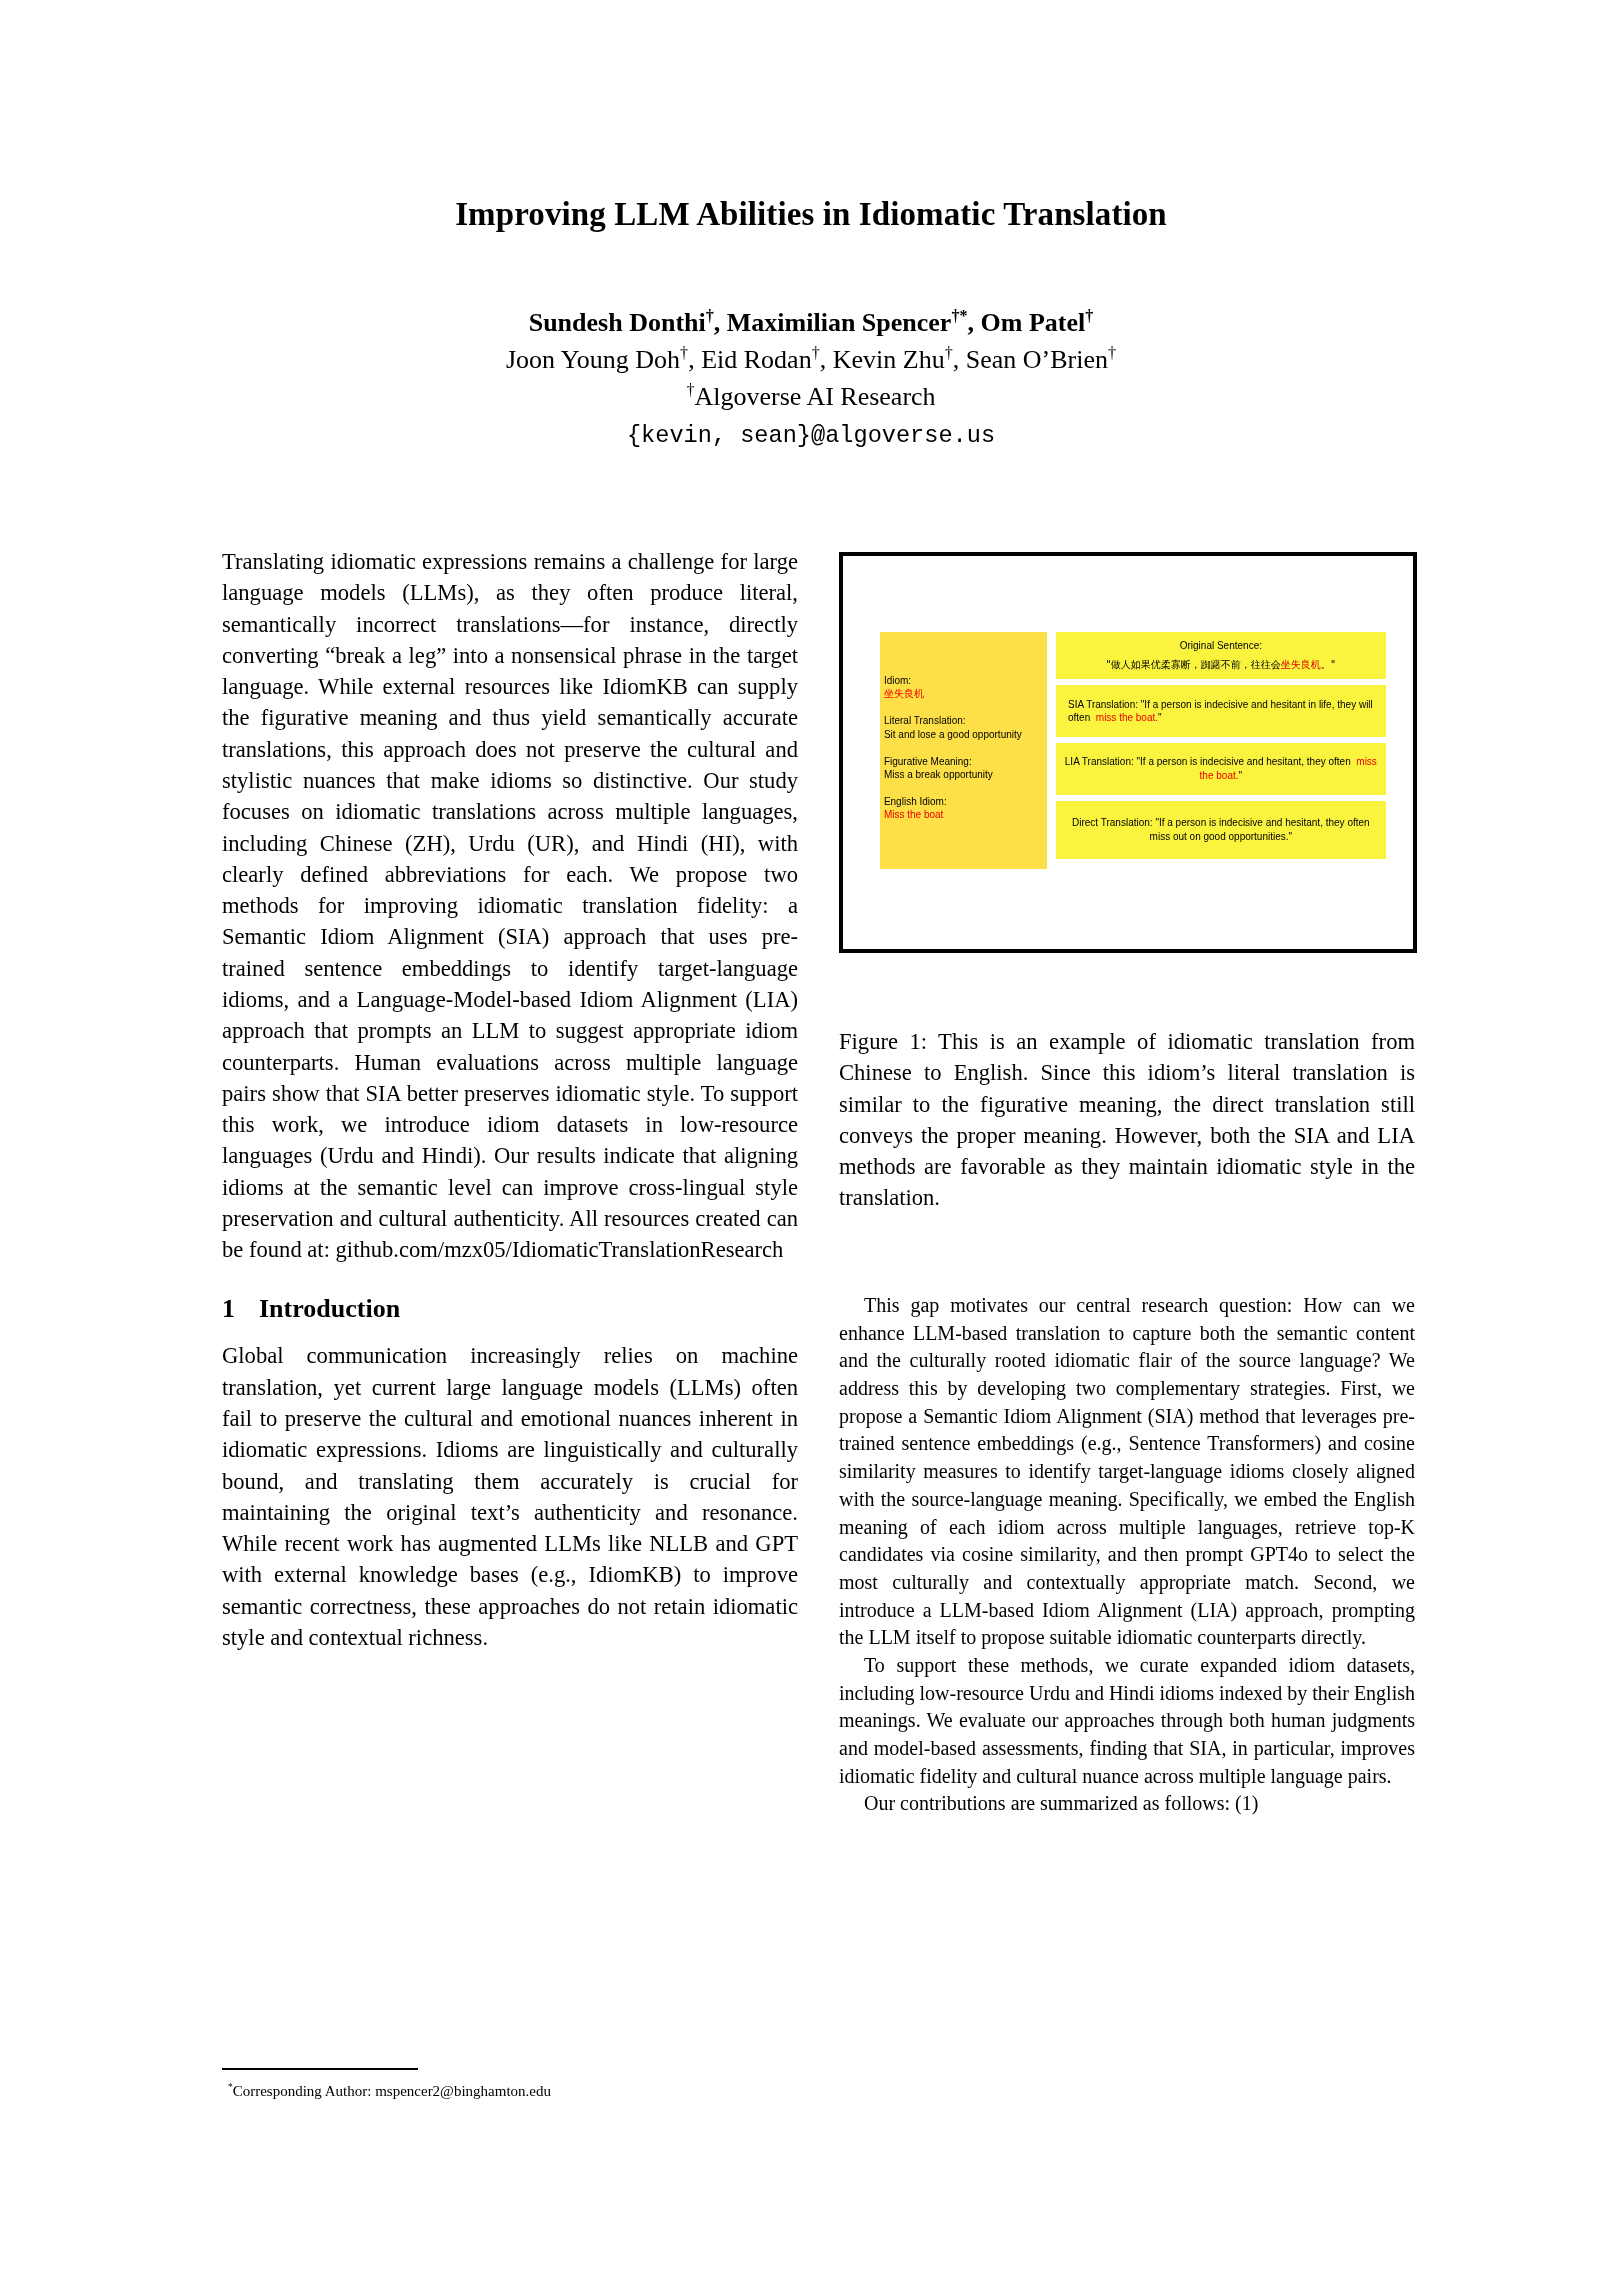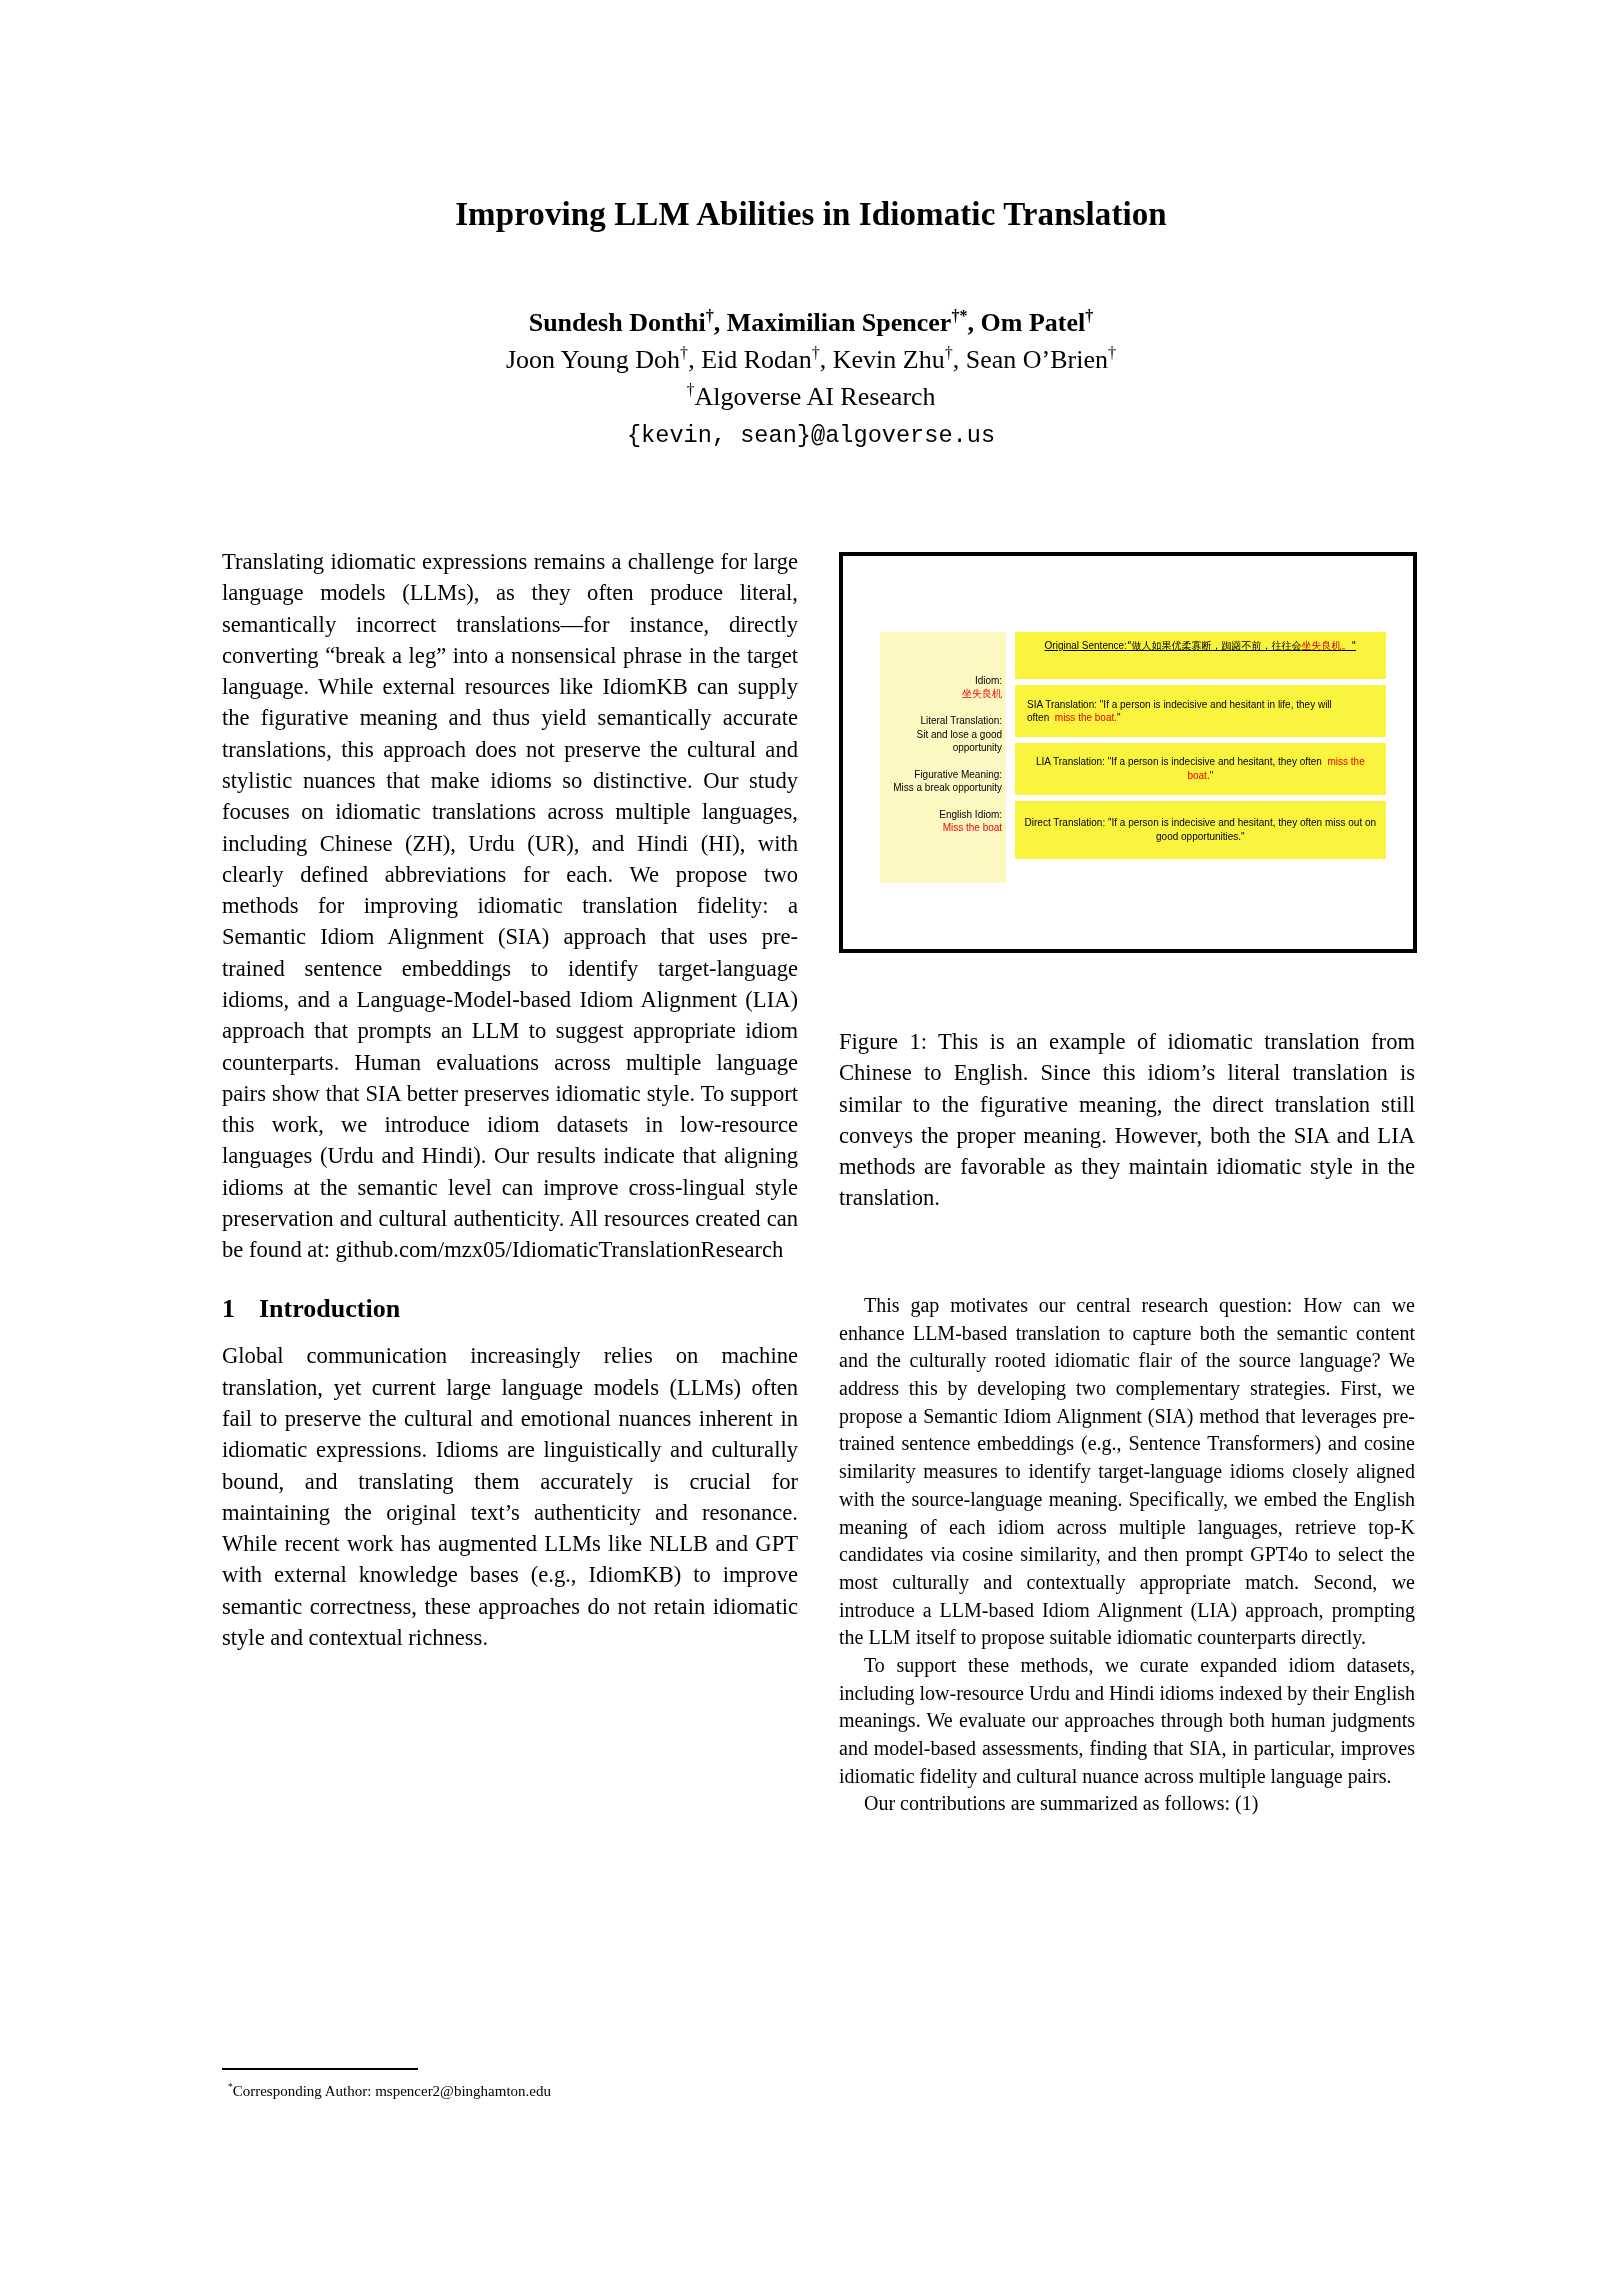--- a/index.html
+++ b/index.html
@@ -111,28 +111,28 @@
   .figure-inner {
     position: absolute;
     left: 37px;
     top: 76px;
     right: 27.5px;
     display: flex;
     gap: 9.2px;
     align-items: flex-start;
   }
   .blue-panel {
-    width: 126px;
-    background: #fef9c3;
+    width: 167px;
+    background: #fde047;
     padding: 42px 3.9px 48px 3.9px;
     box-sizing: border-box;
     font-family: "Liberation Sans", "DejaVu Sans", sans-serif;
     font-size: 10px;
     line-height: 1.33;
-    text-align: right;
+    text-align: left;
     color: #000000;
   }
   .blue-panel .blk { margin-bottom: 13.7px; }
   .blue-panel .blk:last-child { margin-bottom: 0; }
   .red { color: #ee0000; }
   .zh-red { color: #d40000; }
 
   .yellow-col {
     flex: 1;
     display: flex;
@@ -142,21 +142,21 @@
   .yellow-panel {
     background: #fbf43f;
     font-family: "Liberation Sans", "DejaVu Sans", sans-serif;
     font-size: 10px;
     line-height: 1.34;
     color: #000000;
     padding: 7.2px 6.5px;
     box-sizing: border-box;
   }
   .yp-center { text-align: center; }
-  .yp-1 { min-height: 47px; display:flex; flex-direction:row; justify-content:center;text-decoration:underline;}
+  .yp-1 { min-height: 47px; display:flex; flex-direction:column; justify-content:space-between;}
   .yp-2 { min-height: 52px; display:flex; flex-direction:column; justify-content:center; text-align:left; padding-left: 11.8px;}
   .yp-3 { min-height: 52px; display:flex; flex-direction:column; justify-content:center;}
   .yp-4 { min-height: 58px; display:flex; flex-direction:column; justify-content:center;}
   .zh { font-family: "DejaVu Sans", "Liberation Sans", sans-serif; font-size: 10px; }
 
   .figure-caption {
     position: absolute;
     left: 839px;
     top: 1009px;
     width: 576px;

